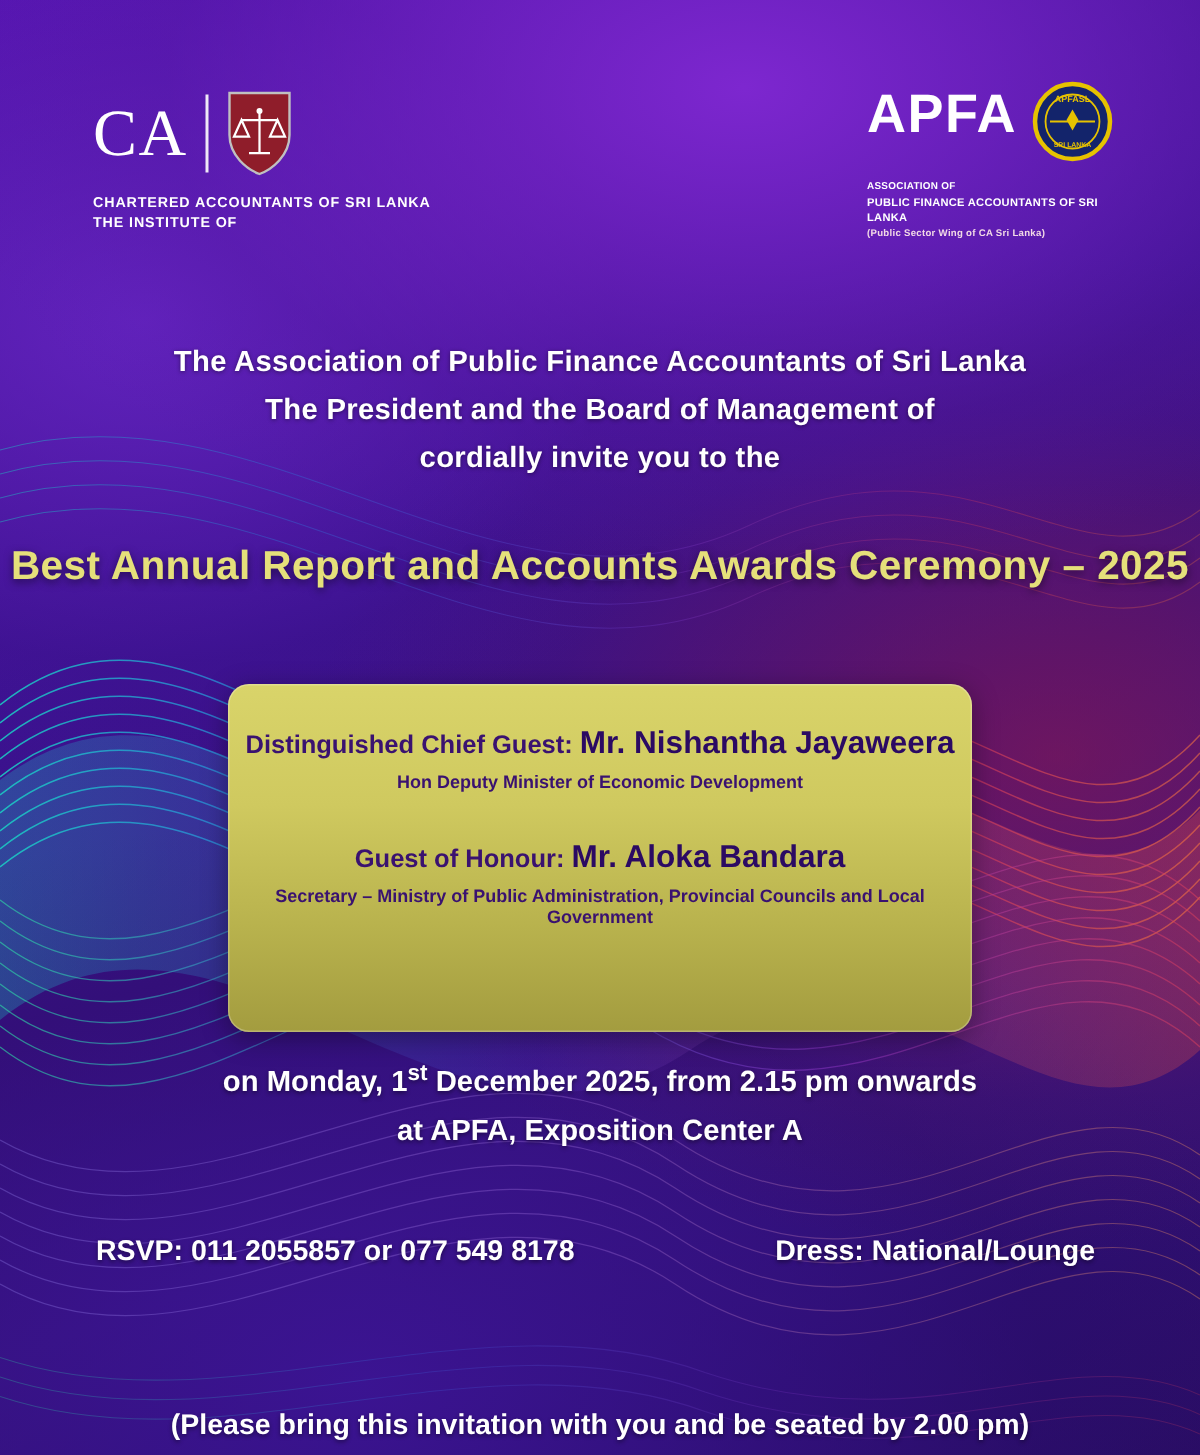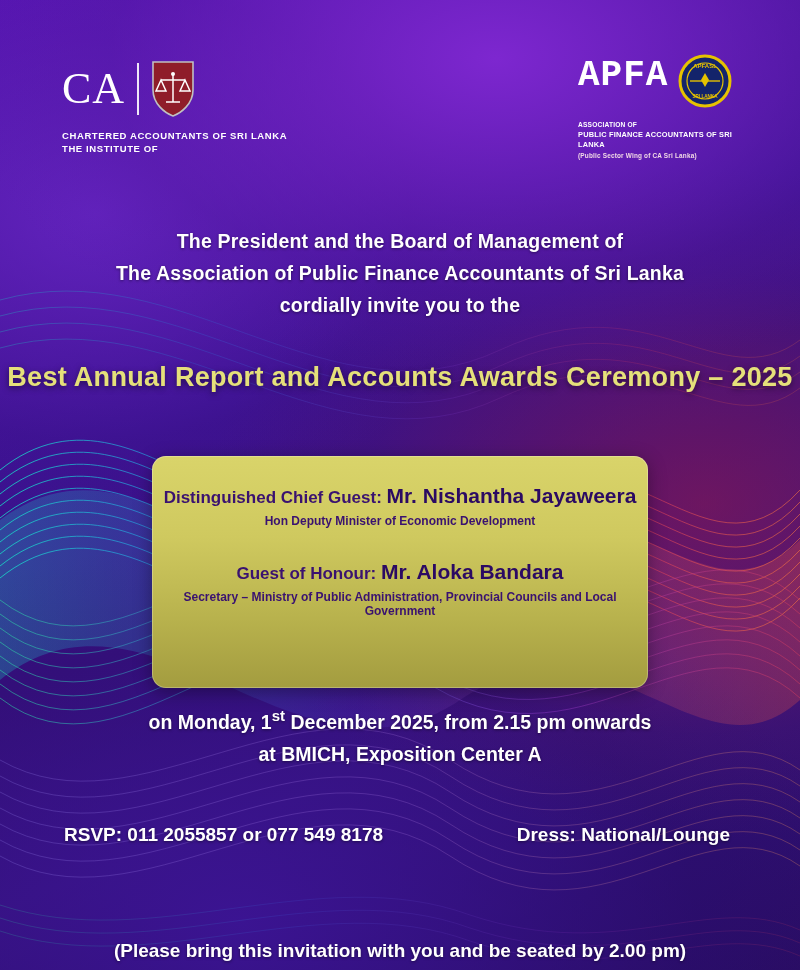--- a/index.html
+++ b/index.html
@@ -89,21 +89,21 @@
   .apfa-top {
     display: flex;
     align-items: flex-start;
     gap: 10px;
   }
   .apfa-letters {
     font-size: 36px;
     font-weight: bold;
     letter-spacing: 1px;
     line-height: 1;
-    font-family: Liberation Mono, monospace;
+    font-family: Liberation Sans, sans-serif;
     color: #ffffff;
   }
   .apfa-seal {
     width: 54px;
     height: 54px;
     margin-top: -4px;
   }
   .apfa-sub {
     margin-top: 12px;
     font-size: 6.6px;
@@ -356,22 +356,22 @@
       <div class="apfa-sub">
         <div class="l1">ASSOCIATION OF</div>
         <div class="l2">PUBLIC FINANCE ACCOUNTANTS OF SRI LANKA</div>
         <div class="l3">(Public Sector Wing of CA  Sri Lanka)</div>
       </div>
     </div>
 
   </div>
 
   <div class="intro">
+    <div>The Association of Public Finance Accountants of Sri Lanka</div>
     <div>The President and the Board of Management of</div>
-    <div>The Association of Public Finance Accountants of Sri Lanka</div>
     <div>cordially invite you to the</div>
   </div>
 
   <div class="award-title">Best Annual Report and Accounts Awards Ceremony – 2025</div>
 
   <div class="gold-panel">
     <div class="chief-line">
       <span>Distinguished Chief Guest:</span>
       <span class="name">Mr. Nishantha Jayaweera</span>
     </div>
@@ -381,20 +381,20 @@
       <span>Guest of Honour:</span>
       <span class="name">Mr. Aloka Bandara</span>
     </div>
     <div class="honour-role">Secretary – Ministry of Public Administration, Provincial Councils and Local Government</div>
   </div>
 
   <div class="when">
     <div>
       <span>on Monday, 1</span><sup>st</sup><span> December 2025, from 2.15 pm onwards</span>
     </div>
-    <div>at BMICH, Exposition Center A</div>
+    <div>at APFA, Exposition Center A</div>
   </div>
 
   <div class="rsvp">RSVP: 011 2055857 or 077 549 8178</div>
   <div class="dress">Dress: National/Lounge</div>
   <div class="note">(Please bring this invitation with you and be seated by 2.00 pm)</div>
 
 </div>
 
 </body></html>

